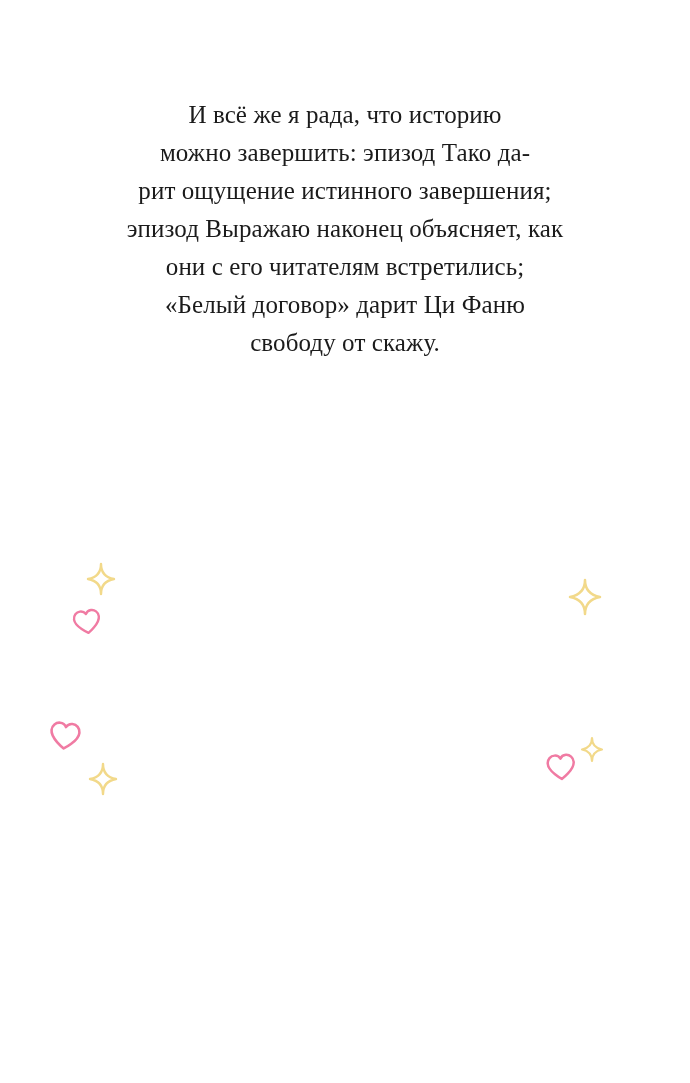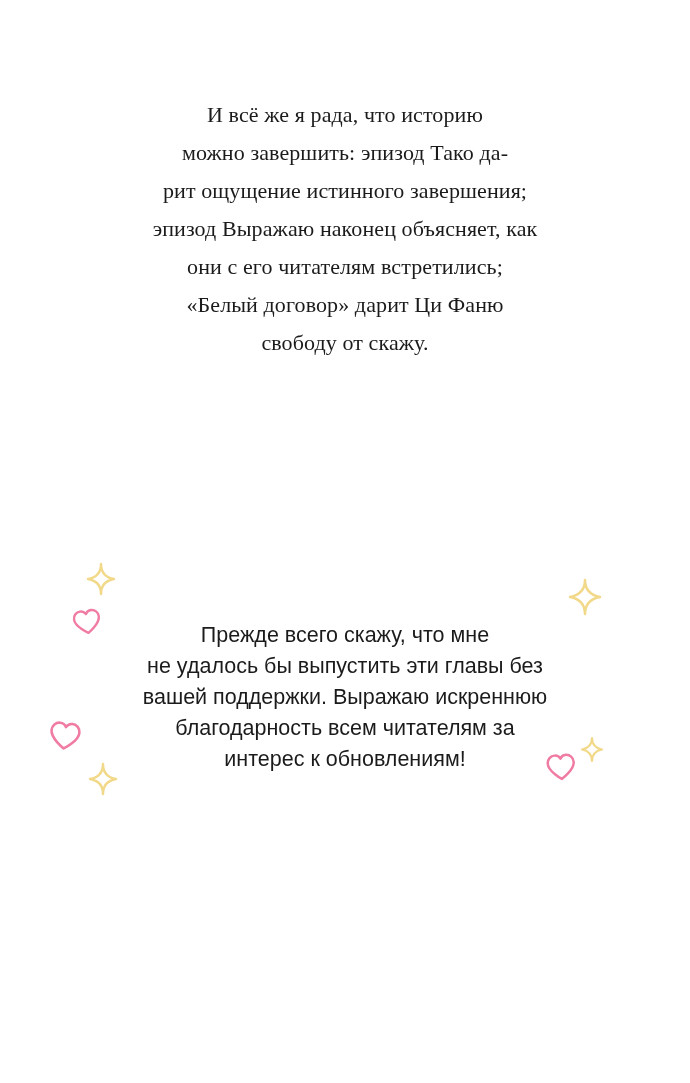--- a/index.html
+++ b/index.html
@@ -24,21 +24,21 @@
 
   
   .top-block {
     position: absolute;
     top: 96px;
     left: 50%;
     transform: translateX(-50%);
     width: 520px;
     text-align: center;
     font-family: "Liberation Serif", "DejaVu Serif", serif;
-    font-size: 22px;
+    font-size: 25px;
     line-height: 38px;
     color: #1b1b1b;
     letter-spacing: 0.1px;
   }
   .top-block .line {
     display: block;
     white-space: nowrap;
   }
 
   
@@ -122,21 +122,14 @@
     <svg width="30" height="34" viewBox="0 0 30 34" fill="none">
       <path d="M15 2C15 10 19.5 15.5 28 17C19.5 18.5 15 24 15 32C15 24 10.5 18.5 2 17C10.5 15.5 15 10 15 2Z" stroke="#f2d98a" stroke-width="2.4" stroke-linejoin="round" fill="none"></path>
     </svg>
   </div>
   <div class="deco deco-spark-4">
     <svg width="24" height="28" viewBox="0 0 24 28" fill="none">
       <path d="M12 2C12 8 15.5 12.2 22 13.5C15.5 14.8 12 19 12 25C12 19 8.5 14.8 2 13.5C8.5 12.2 12 8 12 2Z" stroke="#f2d98a" stroke-width="2.2" stroke-linejoin="round" fill="none"></path>
     </svg>
   </div>
 
-  <div class="bottom-block">
-    <span class="line">Прежде всего скажу, что мне</span>
-    <span class="line">не удалось бы выпустить эти главы без</span>
-    <span class="line">вашей поддержки. Выражаю искреннюю</span>
-    <span class="line">благодарность всем читателям за</span>
-    <span class="line">интерес к обновлениям!</span>
-  </div>
 
 </div>
 
 </body></html>

